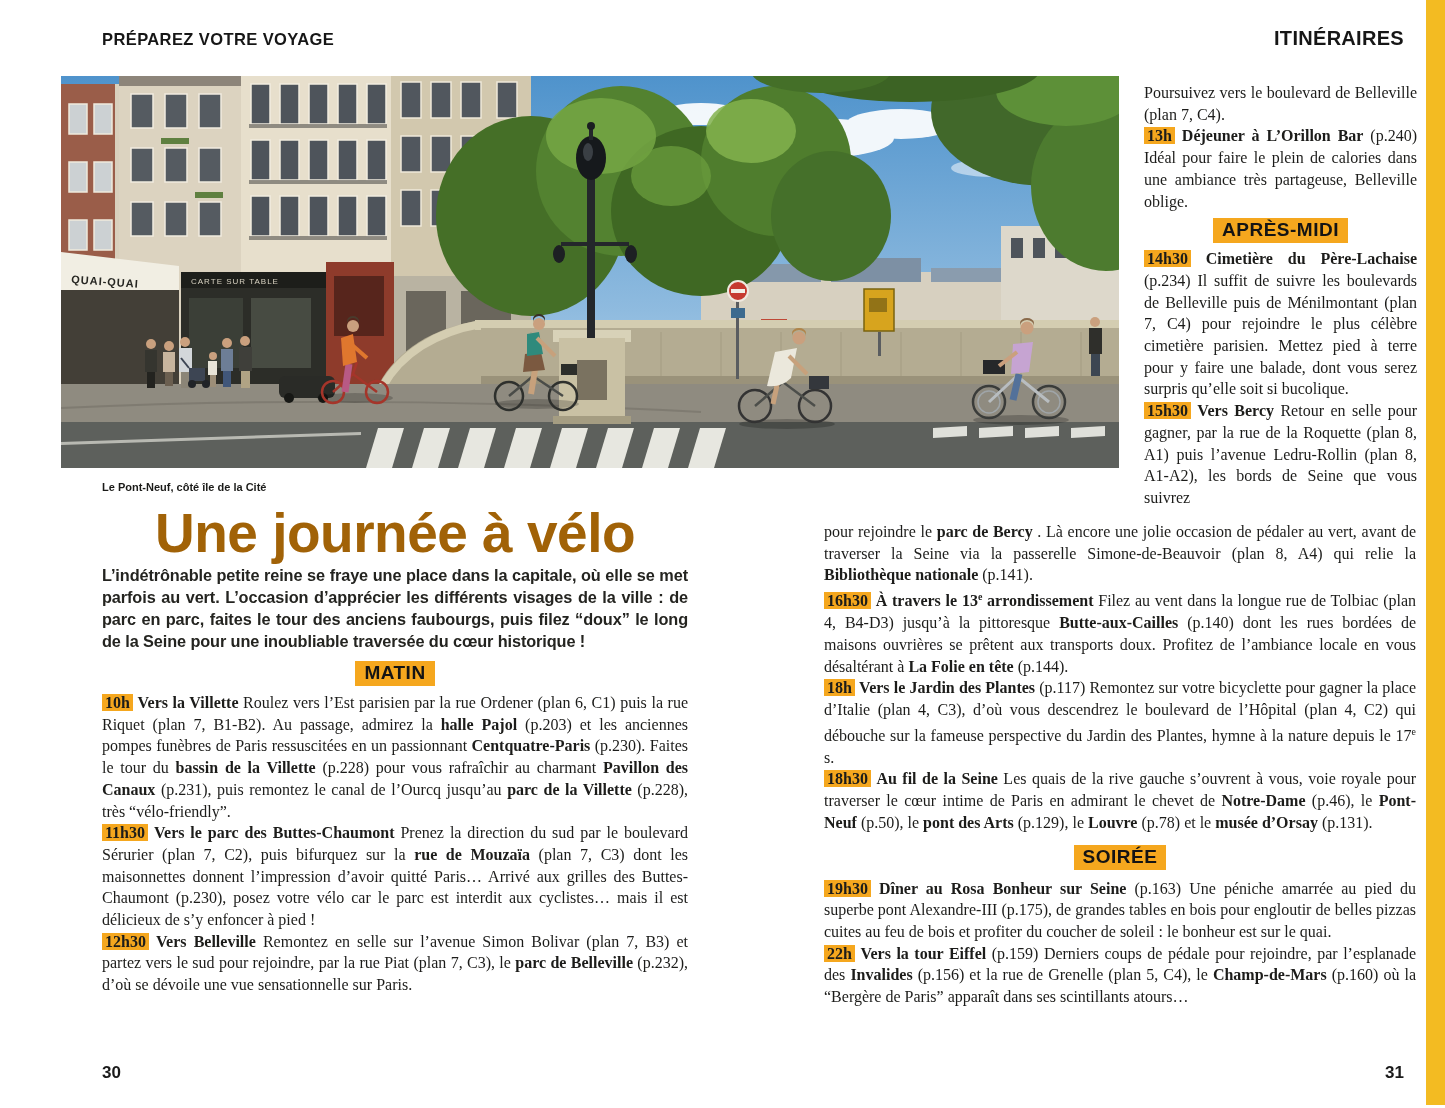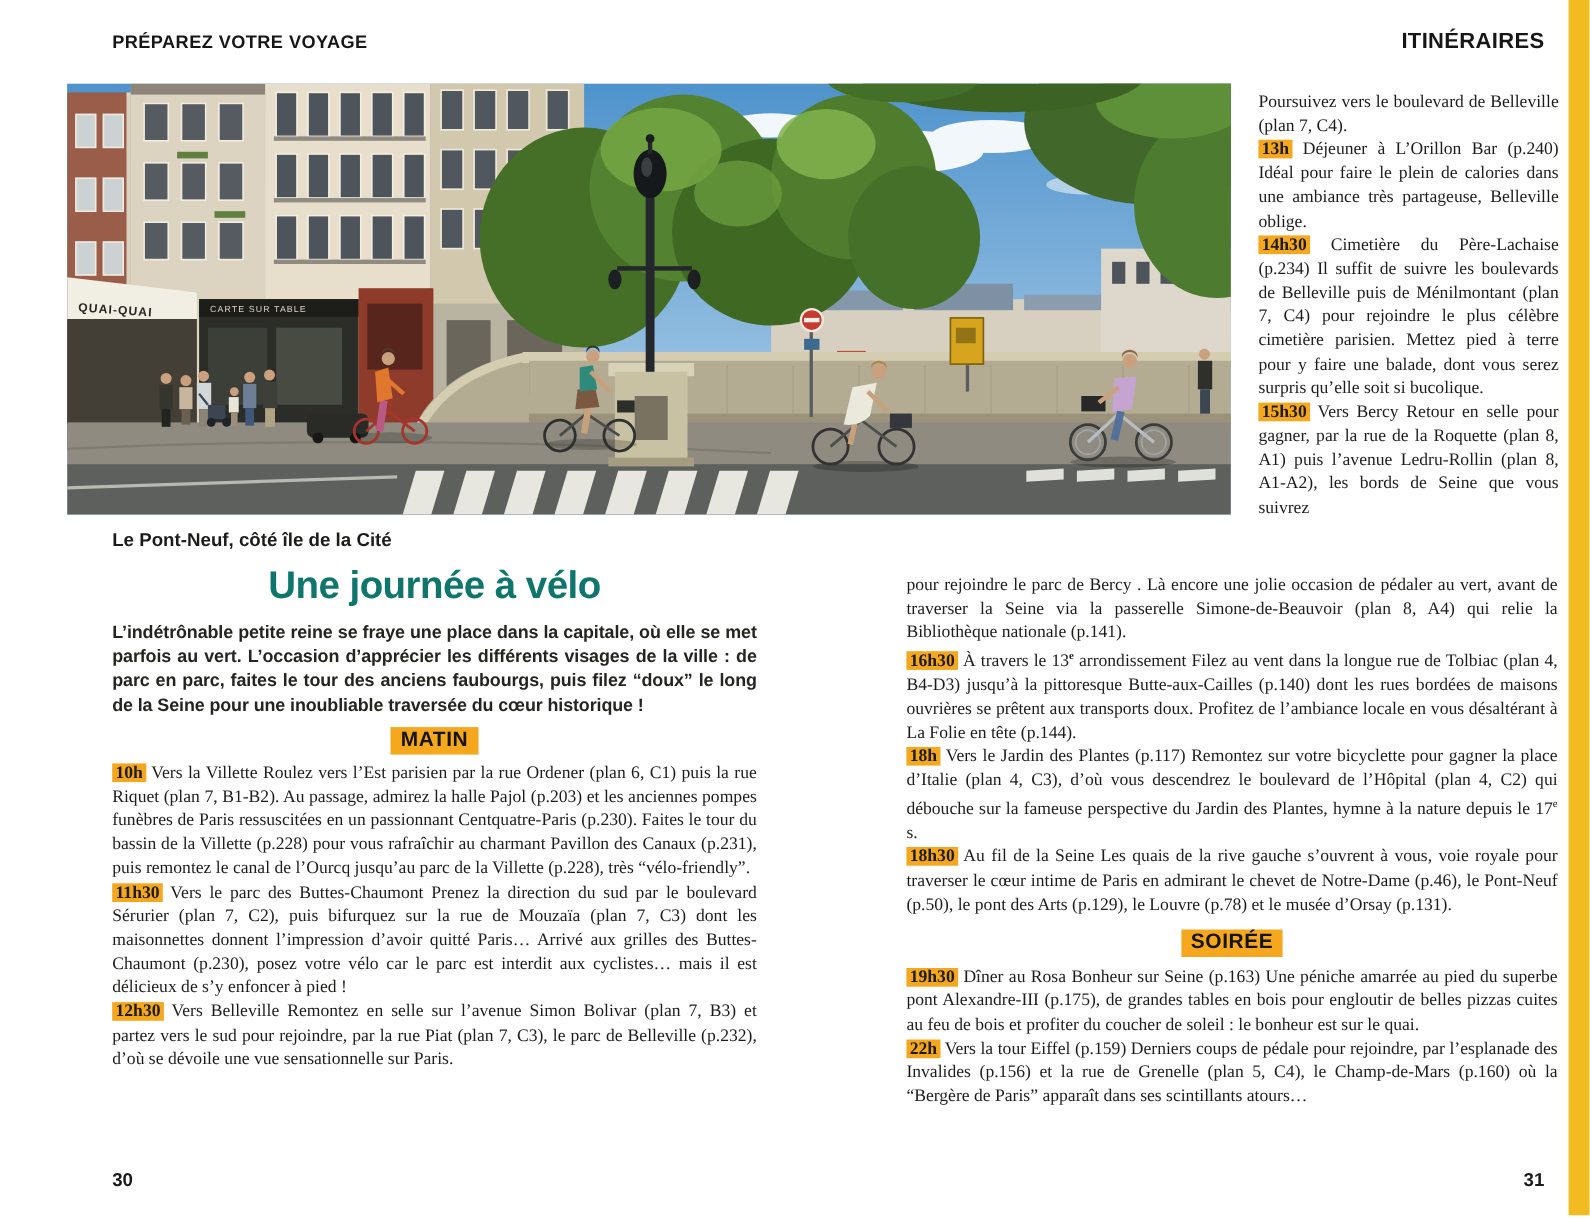--- a/index.html
+++ b/index.html
@@ -15,40 +15,40 @@
 
   .edge-tab { position:absolute; left:1395px; top:0; width:50px; height:1108px; background:var(--tab); }
   .edge-tab span { position:absolute; top:36px; left:50%; transform:translateX(-50%);
                    writing-mode:vertical-rl; font-family:"Liberation Sans","DejaVu Sans",sans-serif;
                    font-weight:bold; font-size:19px; letter-spacing:1px; color:#181512; white-space:nowrap; }
 
   .photo { position:absolute; left:30px; top:76px; width:1058px; height:392px; overflow:hidden; background:#9db8cf; }
   .photo svg { display:block; width:100%; height:100%; }
 
   .caption { position:absolute; left:71px; top:481px; font-family:"Liberation Sans","DejaVu Sans",sans-serif;
-             font-weight:bold; font-size:17px; color:#1b1b19; }
+             font-weight:bold; font-size:11px; color:#1b1b19; }
 
   .left-col  { position:absolute; left:71px;  top:511px; width:586px; }
   .right-col { position:absolute; left:1113px; top:82px;  width:273px; }
   .bottom-block { position:absolute; left:793px; top:521px; width:592px; }
 
   h1.title { margin:0 0 9px 0; text-align:center; font-family:"Liberation Sans","DejaVu Sans",sans-serif;
-             font-weight:bold; font-size:35px; line-height:44px; letter-spacing:-0.5px; color:#0f766e; }
+             font-weight:bold; font-size:55px; line-height:44px; letter-spacing:-0.5px; color:#a16207; }
   p.intro { margin:0 0 9px 0; font-family:"Liberation Sans","DejaVu Sans",sans-serif; font-size:16.3px;
             line-height:22px; text-align:justify; letter-spacing:-0.1px; color:#242420;font-weight:bold; }
 
   .badge-row { text-align:center; margin:5px 0 6px 0; }
   .badge-row.tight { margin:6px 0 5px 0; }
   .badge { display:inline-block; background:var(--accent); padding:1px 9px 2px 9px;
            font-family:"Liberation Sans","DejaVu Sans",sans-serif; font-weight:bold; font-size:19px;
            letter-spacing:.5px; color:#141414; }
 
   p.body { margin:0; font-size:16px; line-height:21.7px; text-align:justify; color:#1c1c1a; }
   .seg-n { }
-  .seg-b { font-weight:normal; }
+  .seg-b { font-weight:bold; }
   .seg-t { font-weight:bold; background:var(--accent); padding:0 3px; }
   .seg-sup  { vertical-align:super; font-size:0.62em; }
   .seg-supb { vertical-align:super; font-size:0.62em; font-weight:bold; }
 
   .pagenum { position:absolute; top:1063px; font-family:"Liberation Sans","DejaVu Sans",sans-serif;
              font-weight:bold; font-size:17px; color:#1a1a1a; }
   .pagenum.left { left:71px; } .pagenum.right { right:72px; }
 </style>
 </head>
 <body>
@@ -354,20 +354,23 @@
       <span class="badge">MATIN</span>
     </div>
     <p class="body"><span class="seg-t">10h</span><span class="seg-n"> </span><span class="seg-b">Vers la Villette</span><span class="seg-n"> Roulez vers l’Est parisien par la rue Ordener (plan 6, C1) puis la rue Riquet (plan 7, B1-B2). Au passage, admirez la </span><span class="seg-b">halle Pajol</span><span class="seg-n"> (p.203) et les anciennes pompes funèbres de Paris ressuscitées en un passionnant </span><span class="seg-b">Centquatre-Paris</span><span class="seg-n"> (p.230). Faites le tour du </span><span class="seg-b">bassin de la Villette</span><span class="seg-n"> (p.228) pour vous rafraîchir au charmant </span><span class="seg-b">Pavillon des Canaux</span><span class="seg-n"> (p.231), puis remontez le canal de l’Ourcq jusqu’au </span><span class="seg-b">parc de la Villette</span><span class="seg-n"> (p.228), très “vélo-friendly”.</span></p>
     <p class="body"><span class="seg-t">11h30</span><span class="seg-n"> </span><span class="seg-b">Vers le parc des Buttes-Chaumont</span><span class="seg-n"> Prenez la direction du sud par le boulevard Sérurier (plan 7, C2), puis bifurquez sur la </span><span class="seg-b">rue de Mouzaïa</span><span class="seg-n"> (plan 7, C3) dont les maisonnettes donnent l’impression d’avoir quitté Paris… Arrivé aux grilles des Buttes-Chaumont (p.230), posez votre vélo car le parc est interdit aux cyclistes… mais il est délicieux de s’y enfoncer à pied !</span></p>
     <p class="body"><span class="seg-t">12h30</span><span class="seg-n"> </span><span class="seg-b">Vers Belleville</span><span class="seg-n"> Remontez en selle sur l’avenue Simon Bolivar (plan 7, B3) et partez vers le sud pour rejoindre, par la rue Piat (plan 7, C3), le </span><span class="seg-b">parc de Belleville</span><span class="seg-n"> (p.232), d’où se dévoile une vue sensationnelle sur Paris.</span></p>
   </div>
 
   <div class="right-col">
     <p class="body"><span class="seg-n">Poursuivez vers le boulevard de Belleville (plan 7, C4).</span></p>
     <p class="body"><span class="seg-t">13h</span><span class="seg-n"> </span><span class="seg-b">Déjeuner à L’Orillon Bar</span><span class="seg-n"> (p.240) Idéal pour faire le plein de calories dans une ambiance très partageuse, Belleville oblige.</span></p>
+    <div class="badge-row tight">
+      <span class="badge">APRÈS-MIDI</span>
+    </div>
     <p class="body"><span class="seg-t">14h30</span><span class="seg-n"> </span><span class="seg-b">Cimetière du Père-Lachaise</span><span class="seg-n"> (p.234) Il suffit de suivre les boulevards de Belleville puis de Ménilmontant (plan 7, C4) pour rejoindre le plus célèbre cimetière parisien. Mettez pied à terre pour y faire une balade, dont vous serez surpris qu’elle soit si bucolique.</span></p>
     <p class="body"><span class="seg-t">15h30</span><span class="seg-n"> </span><span class="seg-b">Vers Bercy</span><span class="seg-n"> Retour en selle pour gagner, par la rue de la Roquette (plan 8, A1) puis l’avenue Ledru-Rollin (plan 8, A1-A2), les bords de Seine que vous suivrez</span></p>
   </div>
 
   <div class="bottom-block">
     <p class="body"><span class="seg-n">pour rejoindre le </span><span class="seg-b">parc de Bercy</span><span class="seg-n"> . Là encore une jolie occasion de pédaler au vert, avant de traverser la Seine via la passerelle Simone-de-Beauvoir (plan 8, A4) qui relie la </span><span class="seg-b">Bibliothèque nationale</span><span class="seg-n"> (p.141).</span></p>
     <p class="body"><span class="seg-t">16h30</span><span class="seg-n"> </span><span class="seg-b">À travers le 13</span><span class="seg-supb">e</span><span class="seg-b"> arrondissement</span><span class="seg-n"> Filez au vent dans la longue rue de Tolbiac (plan 4, B4-D3) jusqu’à la pittoresque </span><span class="seg-b">Butte-aux-Cailles</span><span class="seg-n"> (p.140) dont les rues bordées de maisons ouvrières se prêtent aux transports doux. Profitez de l’ambiance locale en vous désaltérant à </span><span class="seg-b">La Folie en tête</span><span class="seg-n"> (p.144).</span></p>
     <p class="body"><span class="seg-t">18h</span><span class="seg-n"> </span><span class="seg-b">Vers le Jardin des Plantes</span><span class="seg-n"> (p.117) Remontez sur votre bicyclette pour gagner la place d’Italie (plan 4, C3), d’où vous descendrez le boulevard de l’Hôpital (plan 4, C2) qui débouche sur la fameuse perspective du Jardin des Plantes, hymne à la nature depuis le 17</span><span class="seg-sup">e</span><span class="seg-n"> s.</span></p>
     <p class="body"><span class="seg-t">18h30</span><span class="seg-n"> </span><span class="seg-b">Au fil de la Seine</span><span class="seg-n"> Les quais de la rive gauche s’ouvrent à vous, voie royale pour traverser le cœur intime de Paris en admirant le chevet de </span><span class="seg-b">Notre-Dame</span><span class="seg-n"> (p.46), le </span><span class="seg-b">Pont-Neuf</span><span class="seg-n"> (p.50), le </span><span class="seg-b">pont des Arts</span><span class="seg-n"> (p.129), le </span><span class="seg-b">Louvre</span><span class="seg-n"> (p.78) et le </span><span class="seg-b">musée d’Orsay</span><span class="seg-n"> (p.131).</span></p>
     <div class="badge-row" style="margin:11px 0 8px 0;">

